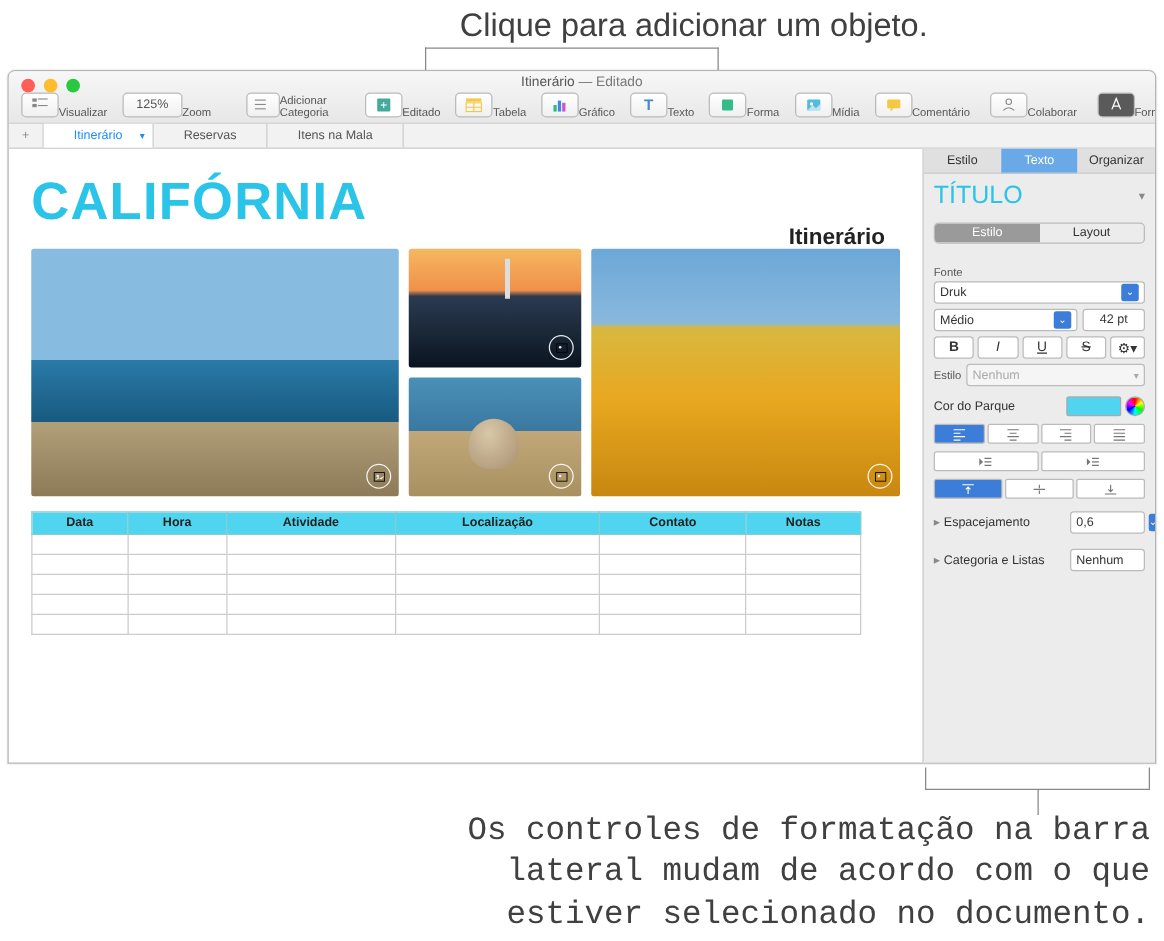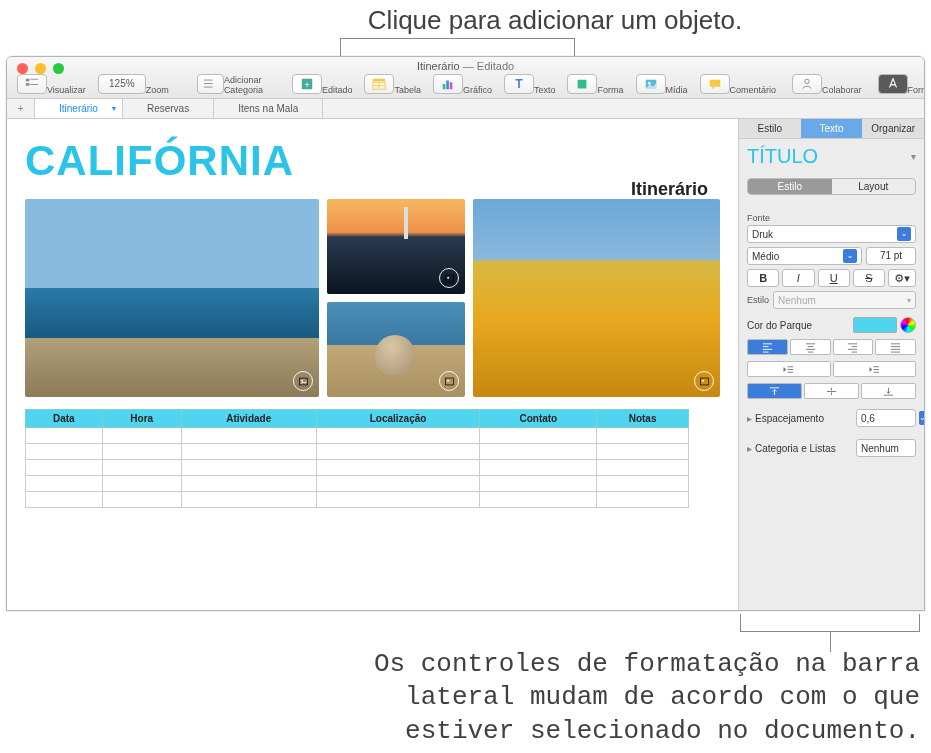--- a/index.html
+++ b/index.html
@@ -368,21 +368,21 @@
         <div class="insp-lbl">Fonte</div>
         <div class="insp-sel">
           <span>Druk</span>
           <span class="arr">⌄</span>
         </div>
         <div class="insp-row">
           <div class="insp-sel">
             <span>Médio</span>
             <span class="arr">⌄</span>
           </div>
-          <div class="insp-num">71 pt</div>
+          <div class="insp-num">42 pt</div>
         </div>
         <div class="fmt-row">
           <div class="fmt-btn">
               <b>B</b>
             </div>
           <div class="fmt-btn">
               <i>I</i>
             </div>
           <div class="fmt-btn">
               <u>U</u>

